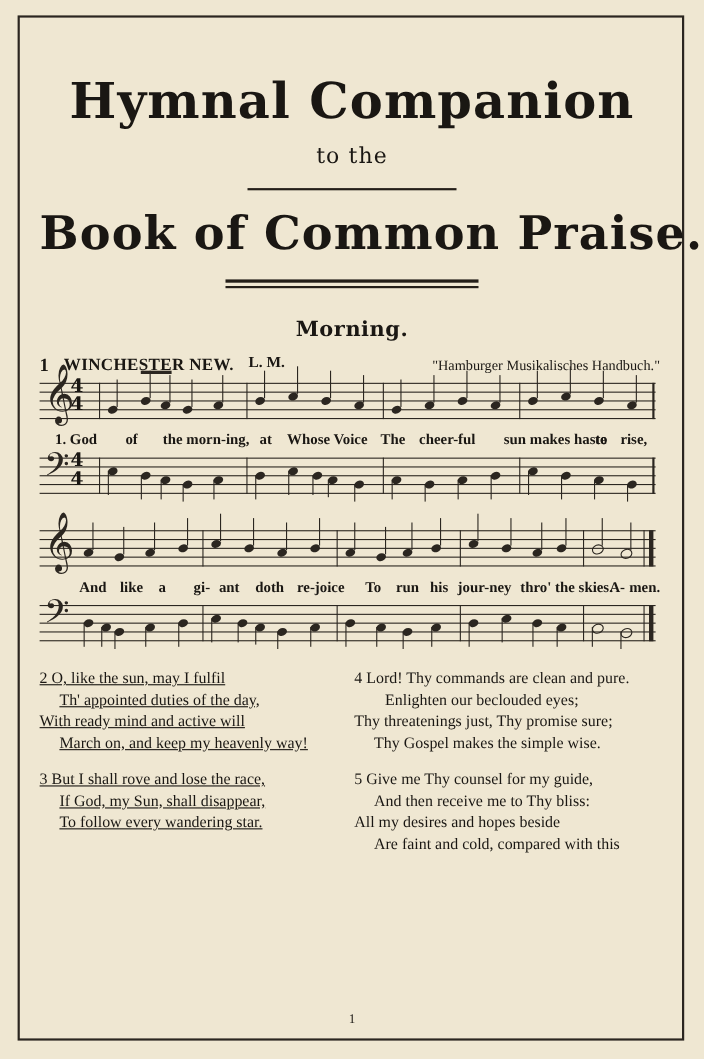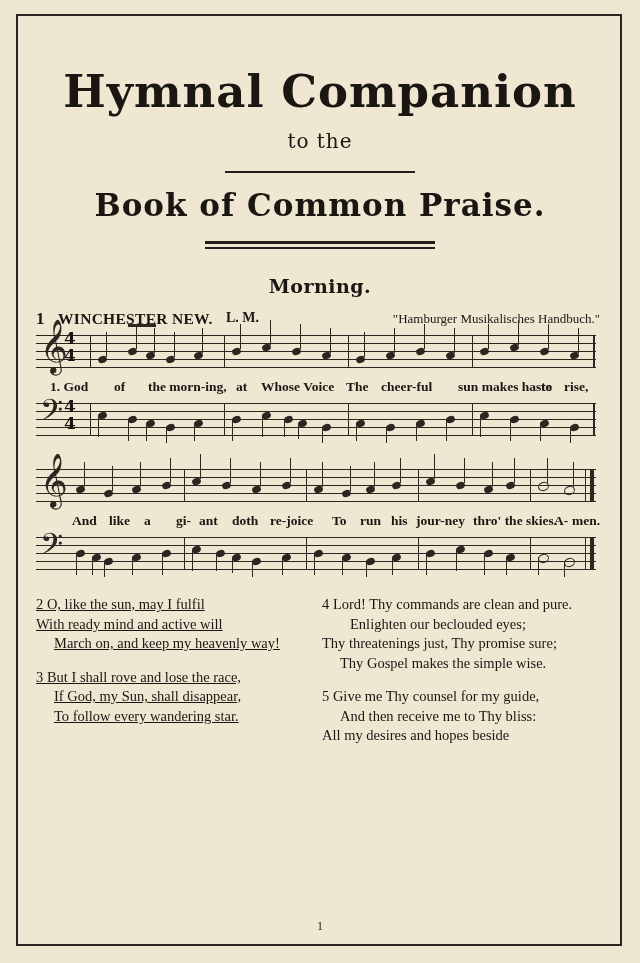--- a/index.html
+++ b/index.html
@@ -67,21 +67,21 @@
   .rule-short {
     width: 190px;
     height: 2px;
     background: #241f19;
     margin: 18px auto 0 auto;
   }
   .title-third {
     text-align: center;
     font-family: "DejaVu Serif", serif;
     font-weight: bold;
-    font-size: 31px;
+    font-size: 42px;
     margin-top: 14px;
     letter-spacing: 1px;
     white-space: nowrap;
   }
   .rule-double {
     width: 230px;
     margin: 18px auto 0 auto;
   }
   .rule-double .r1 { height: 3px; background: #241f19; }
   .rule-double .r2 { height: 2px; background: #241f19; margin-top: 3px; }
@@ -536,39 +536,41 @@
         <div class="stem" style="left:528px; top:24px; height:16px"></div>
         <div class="barline" style="left:549px"></div>
         <div class="thickbar" style="left:554px"></div>
       </div>
     </div>
 
     <div class="verses" style="height:200px">
       <div class="verse-col left">
         <div class="verse">
           <div class="ln">2 O, like the sun, may I fulfil</div>
+          <div class="ln ind1">Th' appointed duties of the day,</div>
           <div class="ln ind2">With ready mind and active will</div>
           <div class="ln ind1">March on, and keep my heavenly way!</div>
         </div>
         <div class="verse">
           <div class="ln">3 But I shall rove and lose the race,</div>
           <div class="ln ind1">If God, my Sun, shall disappear,</div>
           <div class="ln ind1">To follow every wandering star.</div>
         </div>
       </div>
       <div class="verse-col right">
         <div class="verse">
           <div class="ln">4 Lord! Thy commands are clean and pure.</div>
           <div class="ln ind3">Enlighten our beclouded eyes;</div>
           <div class="ln ind2">Thy threatenings just, Thy promise sure;</div>
           <div class="ln ind1">Thy Gospel makes the simple wise.</div>
         </div>
         <div class="verse">
           <div class="ln">5 Give me Thy counsel for my guide,</div>
           <div class="ln ind1">And then receive me to Thy bliss:</div>
           <div class="ln ind2">All my desires and hopes beside</div>
+          <div class="ln ind1">Are faint and cold, compared with this</div>
         </div>
       </div>
     </div>
 
     <div class="page-num">1</div>
   </div>
 </div>
 
 </body></html>

